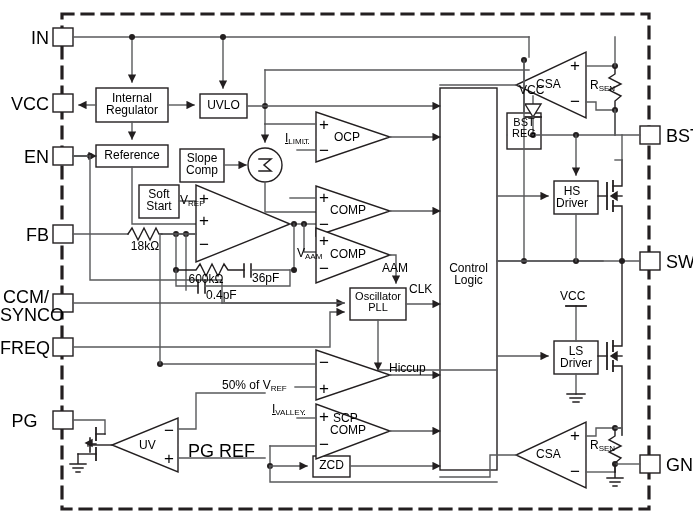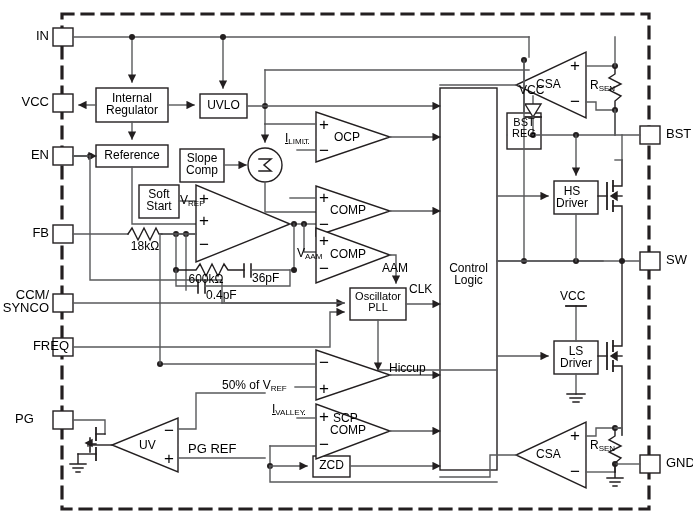--- a/index.html
+++ b/index.html
@@ -11,21 +11,21 @@
     overflow:hidden;
   }
   #svgroot{position:absolute;left:0;top:0;width:693px;height:522px;}
   .lbl{
     position:absolute;
     font-family:"Liberation Sans", sans-serif;
     color:#000;
     white-space:nowrap;
     line-height:1.05;
   }
-  .t13{font-size:13px;}
+  .t13{font-size:18px;}
   .t12{font-size:12px;}
   .t11{font-size:11px;}
   .sub{font-size:8px;vertical-align:-2px;letter-spacing:0px;}
   .ctr{text-align:center;}
   .rt{text-align:right;}
   .two{line-height:1.02;}
 </style>
 </head>
 <body>
 
@@ -289,21 +289,21 @@
   </svg>
 
   <div class="lbl t13 rt" style="left:5px;top:29px;width:44px;">IN</div>
   <div class="lbl t13 rt" style="left:0px;top:95px;width:49px;">VCC</div>
   <div class="lbl t13 rt" style="left:0px;top:148px;width:49px;">EN</div>
   <div class="lbl t13 rt" style="left:0px;top:226px;width:49px;">FB</div>
   <div class="lbl t13 rt two" style="left:0px;top:288px;width:49px;">
     <span>CCM/</span><br>
     <span>SYNCO</span>
   </div>
-  <div class="lbl t13 rt" style="left:0px;top:339px;width:49px;padding-left:20px;">FREQ</div>
+  <div class="lbl t13 rt" style="left:0px;top:339px;width:49px;">FREQ</div>
   <div class="lbl t13 rt" style="left:0px;top:412px;width:49px;text-align:center;">PG</div>
 
   <div class="lbl t13" style="left:666px;top:127px;">BST</div>
   <div class="lbl t13" style="left:666px;top:253px;">SW</div>
   <div class="lbl t13" style="left:666px;top:456px;">GND</div>
 
   <div class="lbl t12 ctr two" style="left:96px;top:92px;width:72px;">
     <span>Internal</span><br>
     <span>Regulator</span>
   </div>

